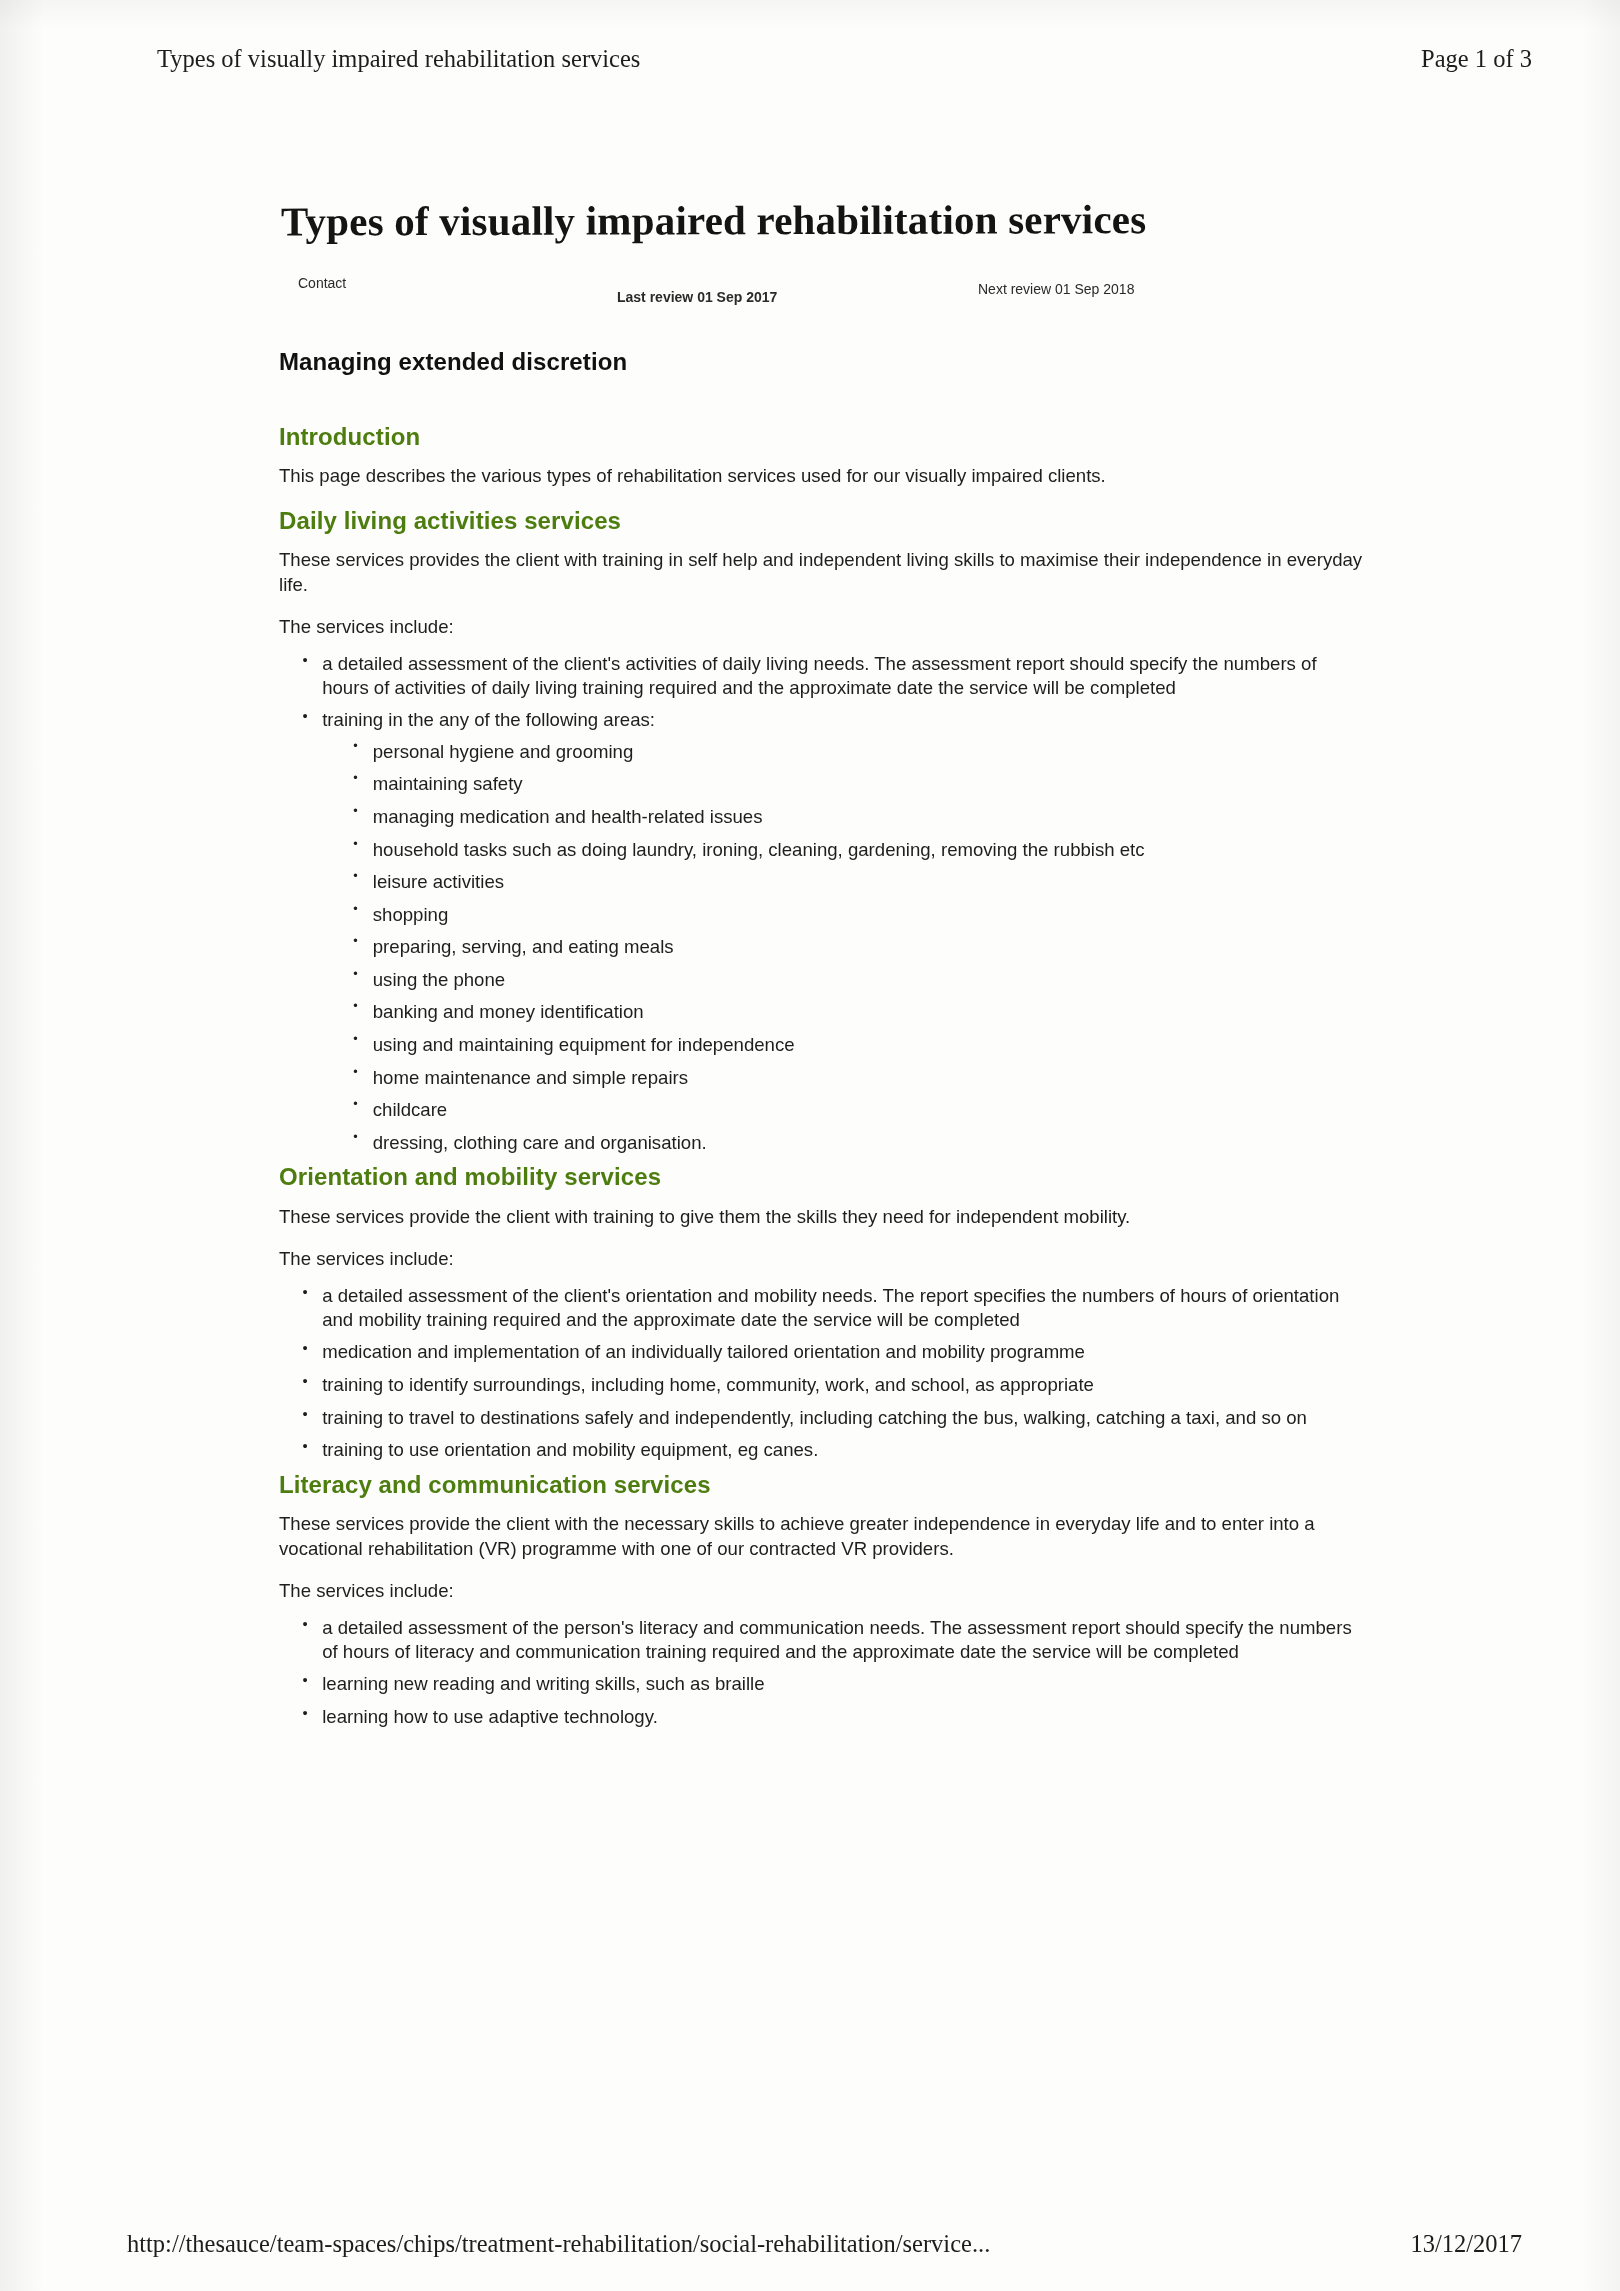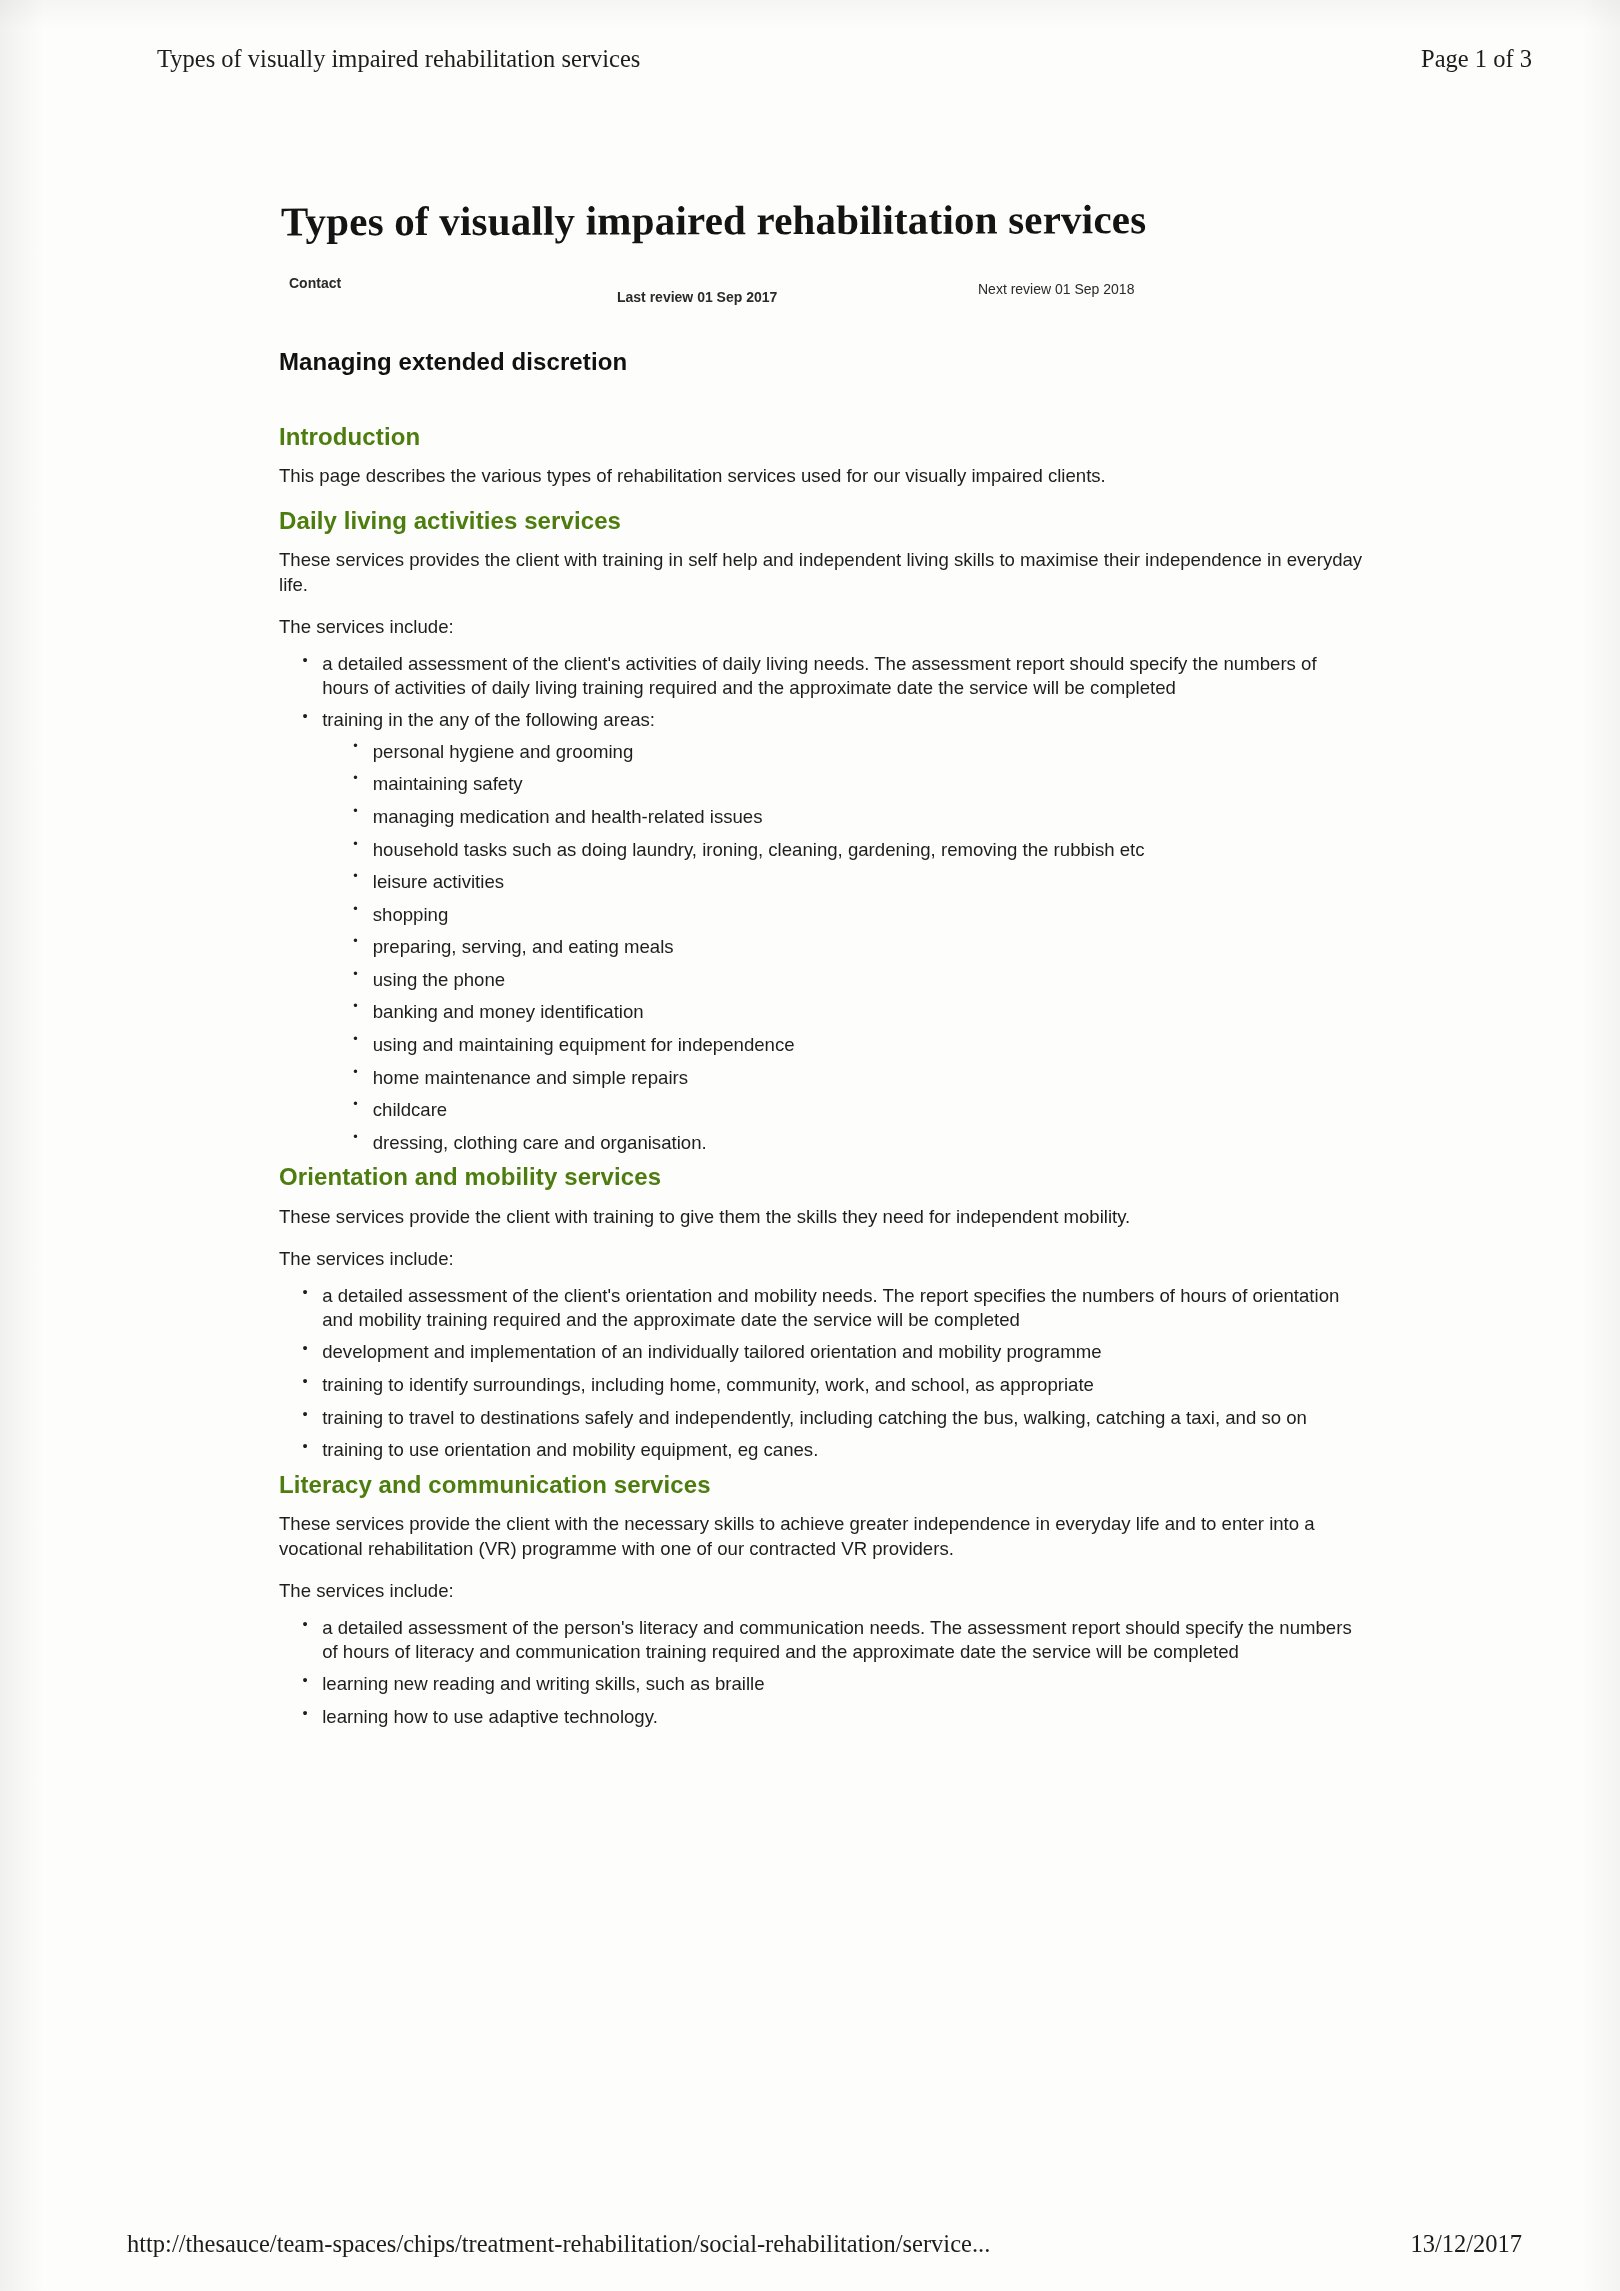--- a/index.html
+++ b/index.html
@@ -97,23 +97,23 @@
 
   .meta-row {
     position: relative;
     height: 33px;
     margin: 0 0 45px 0;
     font-size: 13.7px;
     color: #2a2a2a;
   }
   .meta-row .meta-contact {
     position: absolute;
-    left: 10px;
+    left: 19px;
     top: 5.9px;
-    font-weight: 700;
+    font-weight: 400;
     font-size: 14px;
   }
   .meta-row .meta-last {
     position: absolute;
     left: 338px;
     top: 19px;
     font-weight: 700;
     font-size: 14px;
   }
   .meta-row .meta-next {
@@ -245,21 +245,21 @@
           <li>dressing, clothing care and organisation.</li>
         </ul>
       </li>
     </ul>
 
     <h3 class="section gap-top">Orientation and mobility services</h3>
     <p class="para">These services provide the client with training to give them the skills they need for independent mobility.</p>
     <p class="para lead-in">The services include:</p>
     <ul class="lvl1">
       <li>a detailed assessment of the client's orientation and mobility needs. The report specifies the numbers of hours of orientation and mobility training required and the approximate date the service will be completed</li>
-      <li>development and implementation of an individually tailored orientation and mobility programme</li>
+      <li>medication and implementation of an individually tailored orientation and mobility programme</li>
       <li>training to identify surroundings, including home, community, work, and school, as appropriate</li>
       <li>training to travel to destinations safely and independently, including catching the bus, walking, catching a taxi, and so on</li>
       <li>training to use orientation and mobility equipment, eg canes.</li>
     </ul>
 
     <h3 class="section gap-top">Literacy and communication services</h3>
     <p class="para">These services provide the client with the necessary skills to achieve greater independence in everyday life and to enter into a vocational rehabilitation (VR) programme with one of our contracted VR providers.</p>
     <p class="para lead-in">The services include:</p>
     <ul class="lvl1">
       <li>a detailed assessment of the person's literacy and communication needs. The assessment report should specify the numbers of hours of literacy and communication training required and the approximate date the service will be completed</li>

